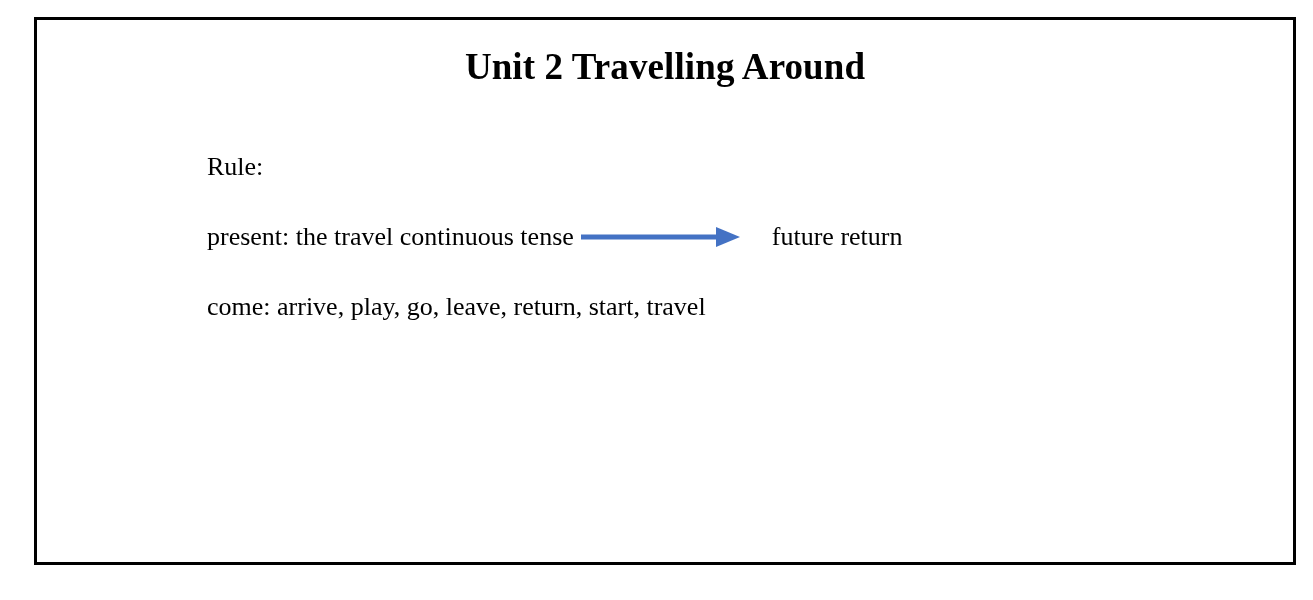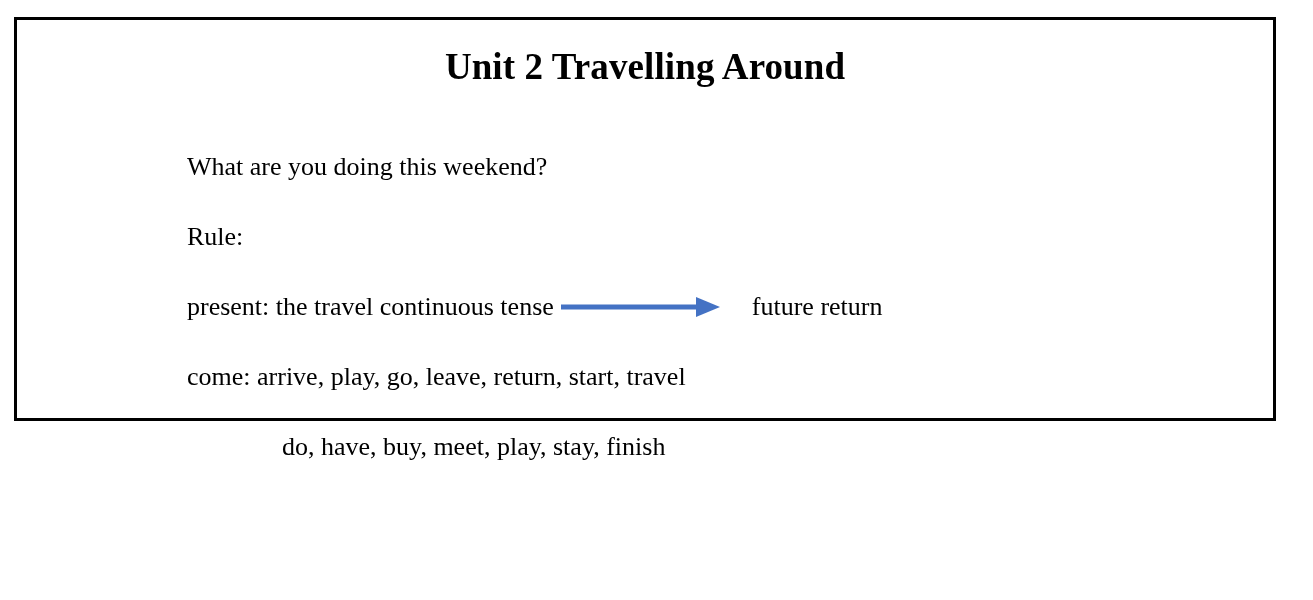--- a/index.html
+++ b/index.html
@@ -11,24 +11,24 @@
   body {
     width: 1313px;
     height: 600px;
     overflow: hidden;
     font-family: "Liberation Serif", "DejaVu Serif", serif;
     color: #000000;
   }
 
   .slide-frame {
     position: absolute;
-    left: 14px;
+    left: 34px;
     top: 17px;
     width: 1262px;
-    height: 404px;
+    height: 548px;
     border: 3px solid #000000;
     box-sizing: border-box;
     background: #ffffff;
   }
 
   .slide-title {
     position: absolute;
     left: 0;
     top: 27px;
     width: 100%;
@@ -86,23 +86,20 @@
 </style>
 </head>
 <body>
 
 <div class="slide-frame">
 
   <div class="slide-title">Unit 2 Travelling Around</div>
 
   <div class="body-block">
 
-    <div class="line">
-      <span>What are you doing this weekend?</span>
-    </div>
 
 
     <div class="line">
       <span class="lead">Rule:</span>
     </div>
 
     <div class="line">
       <span class="lead">present:</span>
       <span class="tail-text">the travel continuous tense</span>
       <span class="arrow-wrap">
@@ -112,18 +109,15 @@
         </svg>
       </span>
       <span class="tail-text">future return</span>
     </div>
 
     <div class="line">
       <span class="lead">come:</span>
       <span class="tail-text">arrive, play, go, leave, return, start, travel</span>
     </div>
 
-    <div class="line indent">
-      <span class="tail-text">do, have, buy, meet, play, stay, finish</span>
-    </div>
 
   </div>
 </div>
 
 </body></html>

